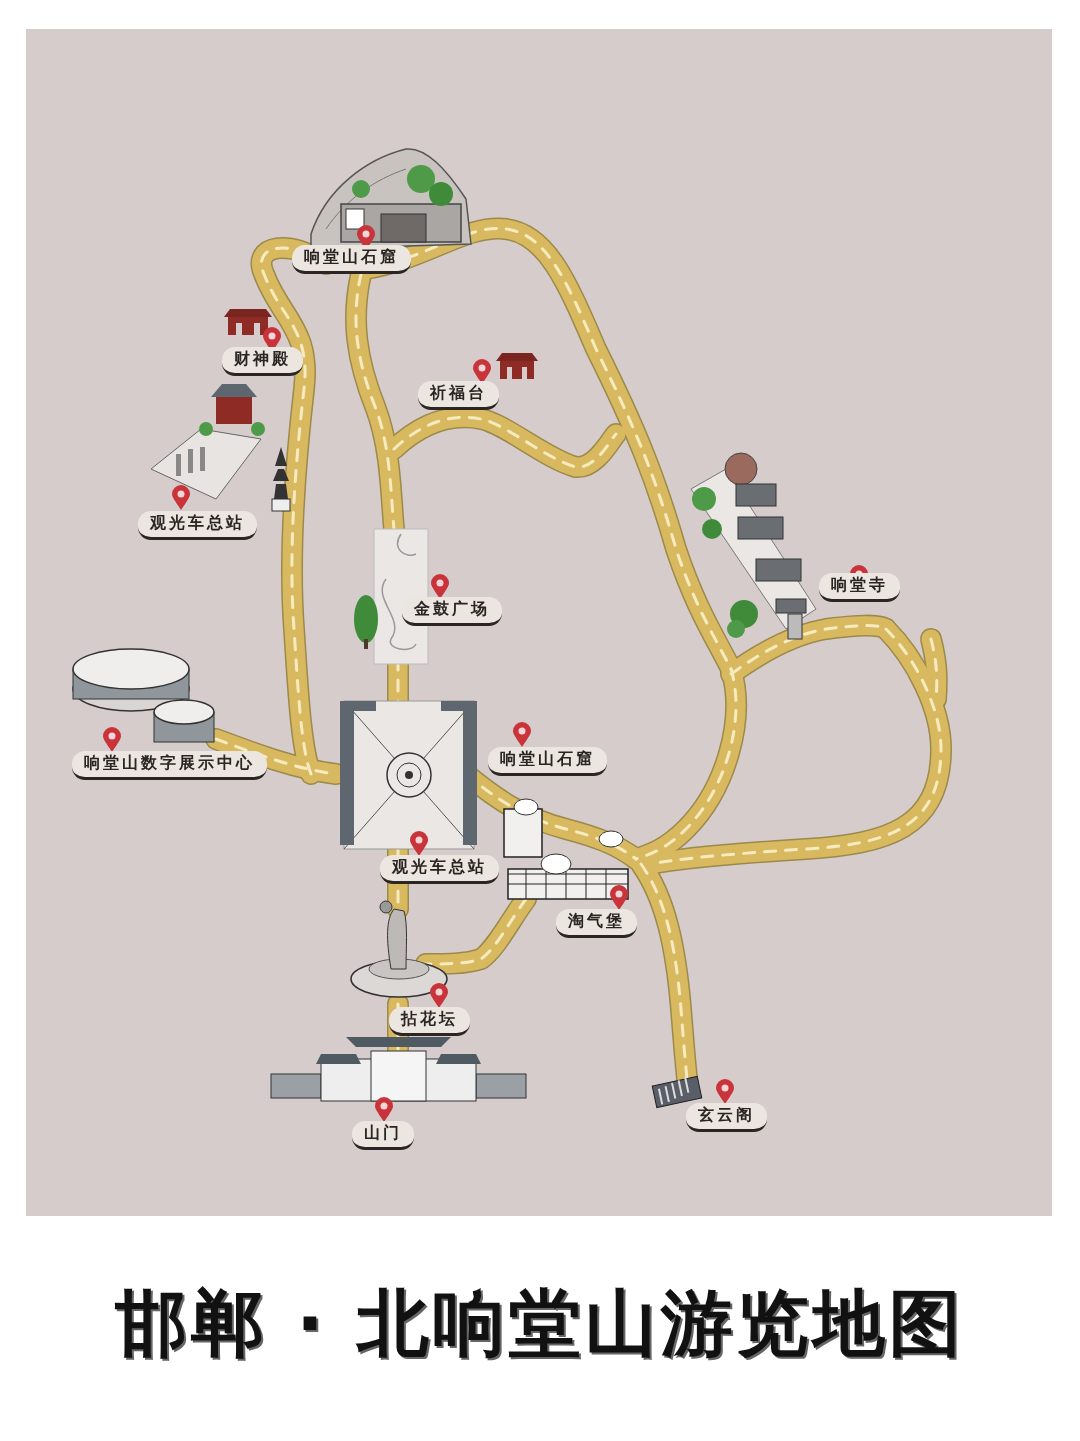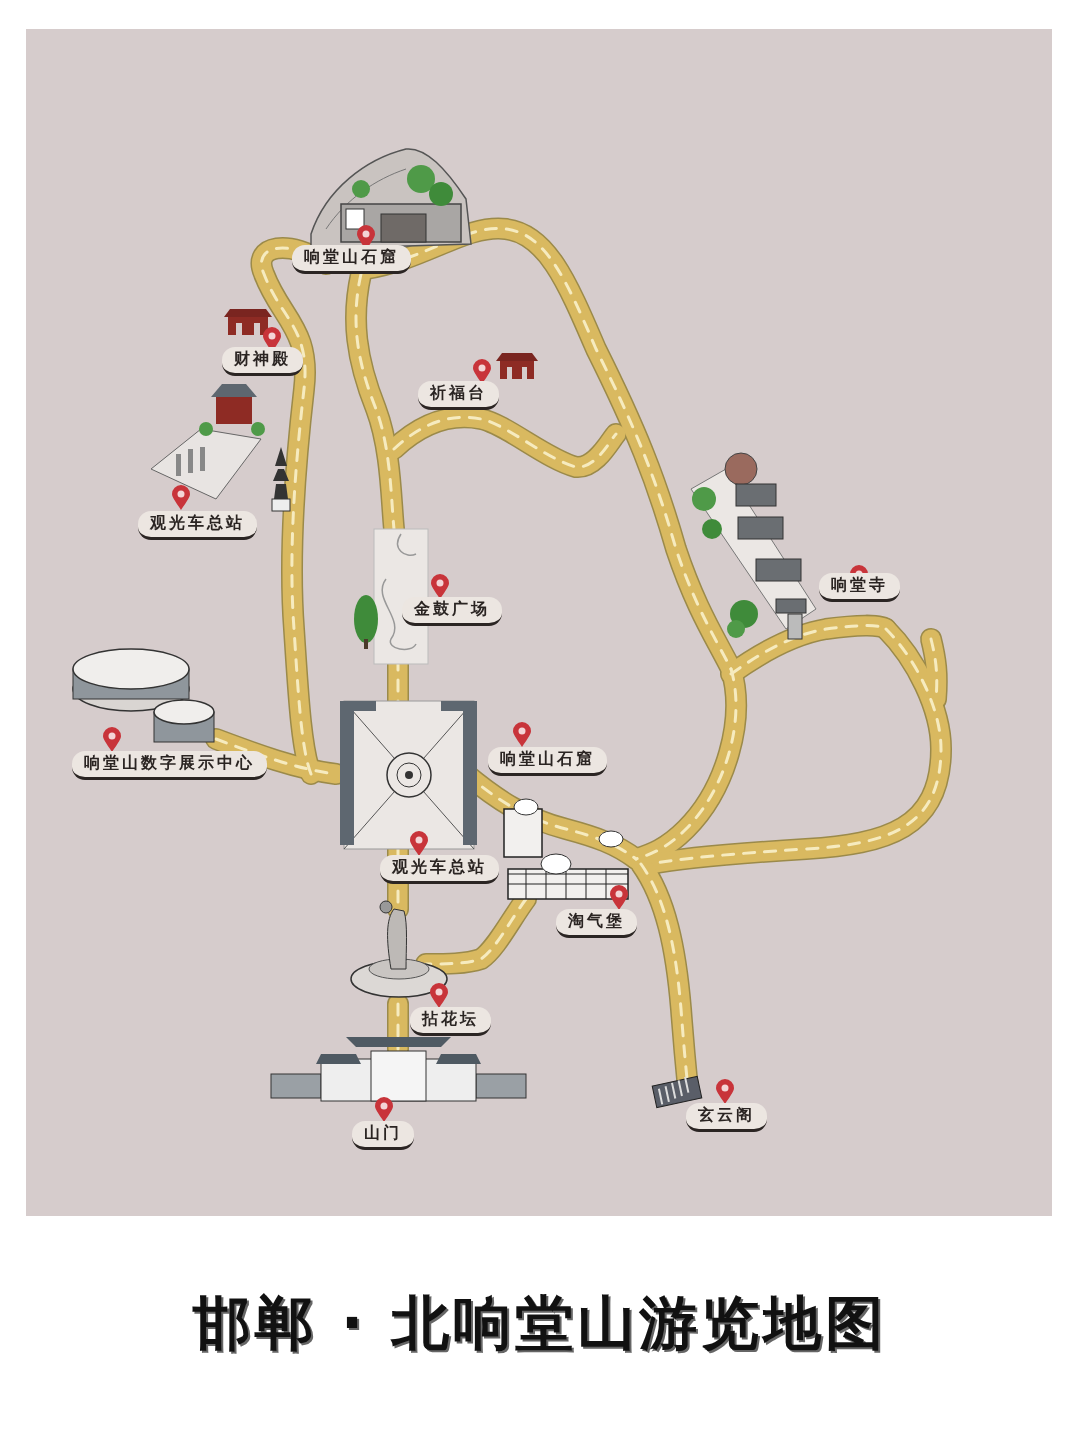--- a/index.html
+++ b/index.html
@@ -11,21 +11,21 @@
   .road-edge { fill: none; stroke: #9b8a4a; stroke-width: 22; stroke-linecap: round; stroke-linejoin: round; }
   .road { fill: none; stroke: #d9b960; stroke-width: 19; stroke-linecap: round; stroke-linejoin: round; }
   .road-dash { fill: none; stroke: #f6ebbf; stroke-width: 3; stroke-dasharray: 11 10; stroke-linecap: round; stroke-linejoin: round; }
   .label { position: absolute; height: 26px; line-height: 24px; padding: 0 12px;
            background: #ece6e1; border-radius: 13px; border-bottom: 3px solid #2b2523;
            font-family: "DejaVu Serif", serif; font-size: 16px; font-weight: bold;
            color: #2a2422; letter-spacing: 3px; white-space: nowrap; box-sizing: content-box;
            cursor: pointer; }
   .pin { position: absolute; width: 20px; height: 26px; cursor: pointer; }
   .title { position: absolute; left: 0; top: 1268px; width: 1080px; text-align: center;
-           font-family: "DejaVu Sans", sans-serif; font-weight: bold; font-size: 58px;
+           font-family: "DejaVu Sans", sans-serif; font-weight: bold; font-size: 72px;
            color: #111111; letter-spacing: 4px; line-height: 110px;
            text-shadow: 2px 2px 0 #666; }
 </style>
 </head>
 <body>
 
 <div class="map-panel">
   <svg class="map-svg" viewBox="0 0 1026 1187">
     <defs>
       <g id="roads">
@@ -230,18 +230,18 @@
   <div class="label" style="left:266px;top:216px">响堂山石窟</div>
   <div class="label" style="left:196px;top:318px">财神殿</div>
   <div class="label" style="left:392px;top:352px">祈福台</div>
   <div class="label" style="left:112px;top:482px">观光车总站</div>
   <div class="label" style="left:376px;top:568px">金鼓广场</div>
   <div class="label" style="left:793px;top:544px">响堂寺</div>
   <div class="label" style="left:46px;top:722px">响堂山数字展示中心</div>
   <div class="label" style="left:462px;top:718px">响堂山石窟</div>
   <div class="label" style="left:354px;top:826px">观光车总站</div>
   <div class="label" style="left:530px;top:880px">淘气堡</div>
-  <div class="label" style="left:384px;top:978px">拈花坛</div>
+  <div class="label" style="left:363px;top:978px">拈花坛</div>
   <div class="label" style="left:326px;top:1092px">山门</div>
   <div class="label" style="left:660px;top:1074px">玄云阁</div>
 </div>
 
 <div class="title">邯郸 · 北响堂山游览地图</div>
 
 </body></html>

